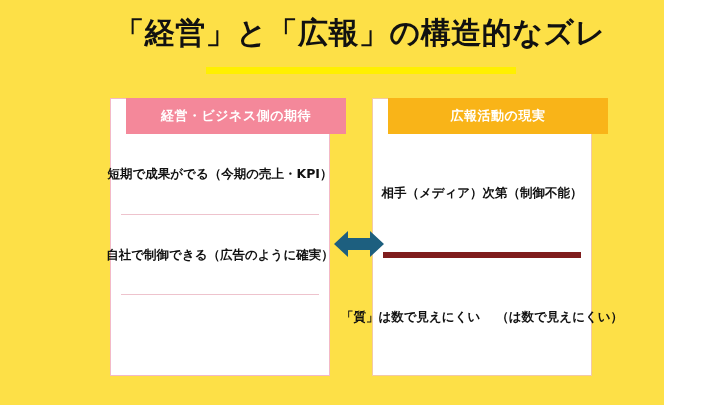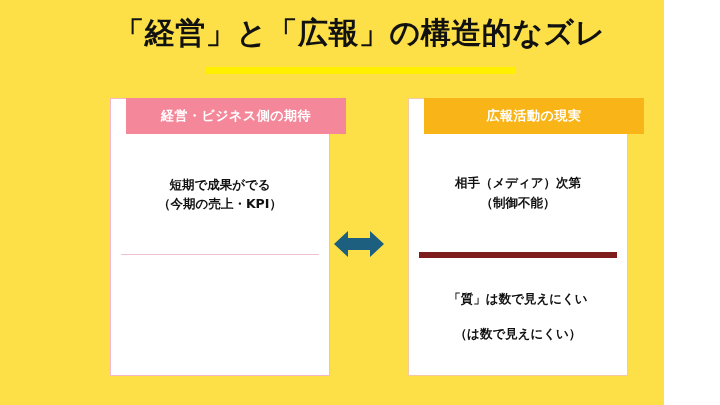--- a/index.html
+++ b/index.html
@@ -55,21 +55,21 @@
     box-sizing: border-box;
     background: #ffffff;
   }
 
   .panel-left {
     left: 110px;
     border: 1px solid #f3b9c8;
   }
 
   .panel-right {
-    left: 408px;
+    left: 372px;
     border: 1px solid #f3c9a6;
   }
 
   .panel-header {
     position: absolute;
     left: -1px;
     top: -1px;
     width: 220px;
     height: 36px;
     line-height: 36px;
@@ -96,21 +96,21 @@
     top: 35px;
     width: 218px;
     height: 241px;
     display: flex;
     flex-direction: column;
   }
 
   .panel-row {
     flex: 1 1 0;
     display: flex;
-    flex-direction: column;
+    flex-direction: row;
     align-items: center;
     justify-content: center;
     box-sizing: border-box;
     padding: 0 6px;
   }
 
   .panel-left .panel-row + .panel-row {
     border-top: 1px solid #eec3cd;
     margin: 0 10px;
   }
@@ -151,20 +151,24 @@
   <div class="title-underline"></div>
 
   <div class="panel panel-left">
     <div class="panel-header">経営・ビジネス側の期待</div>
     <div class="panel-body">
       <div class="panel-row">
         <div class="row-line">短期で成果がでる</div>
         <div class="row-line">（今期の売上・KPI）</div>
       </div>
       <div class="panel-row">
+        <div class="row-line">自社で制御できる</div>
+        <div class="row-line">（広告のように確実）</div>
+      </div>
+      <div class="panel-row">
       </div>
     </div>
   </div>
 
   <div class="panel panel-right">
     <div class="panel-header">広報活動の現実</div>
     <div class="panel-body">
       <div class="panel-row">
         <div class="row-line">相手（メディア）次第</div>
         <div class="row-line">（制御不能）</div>

